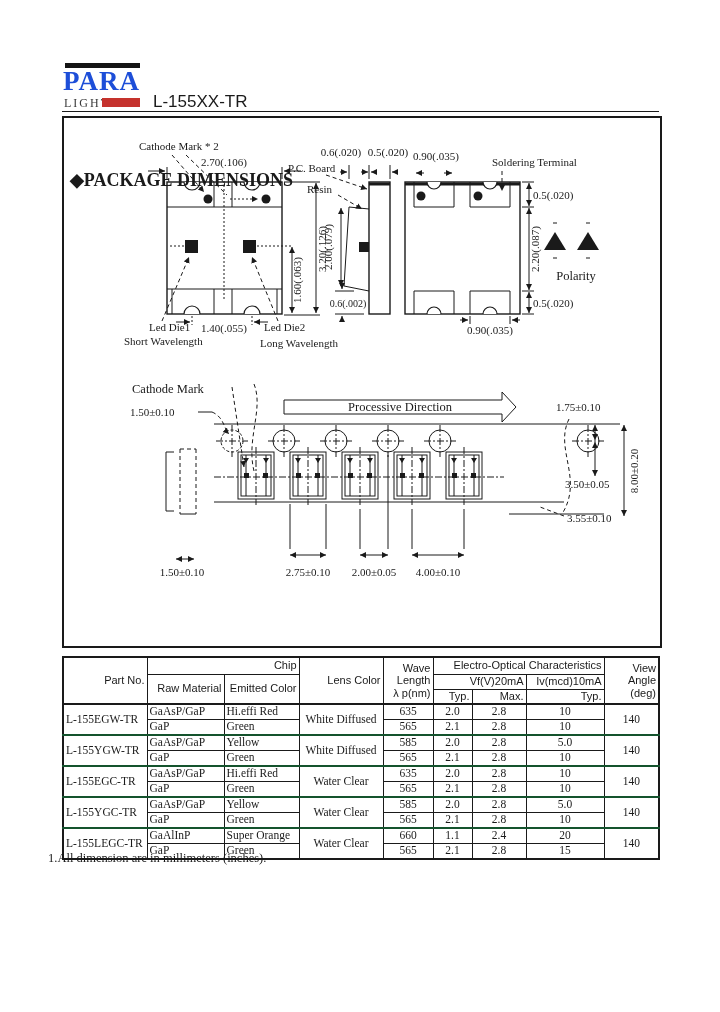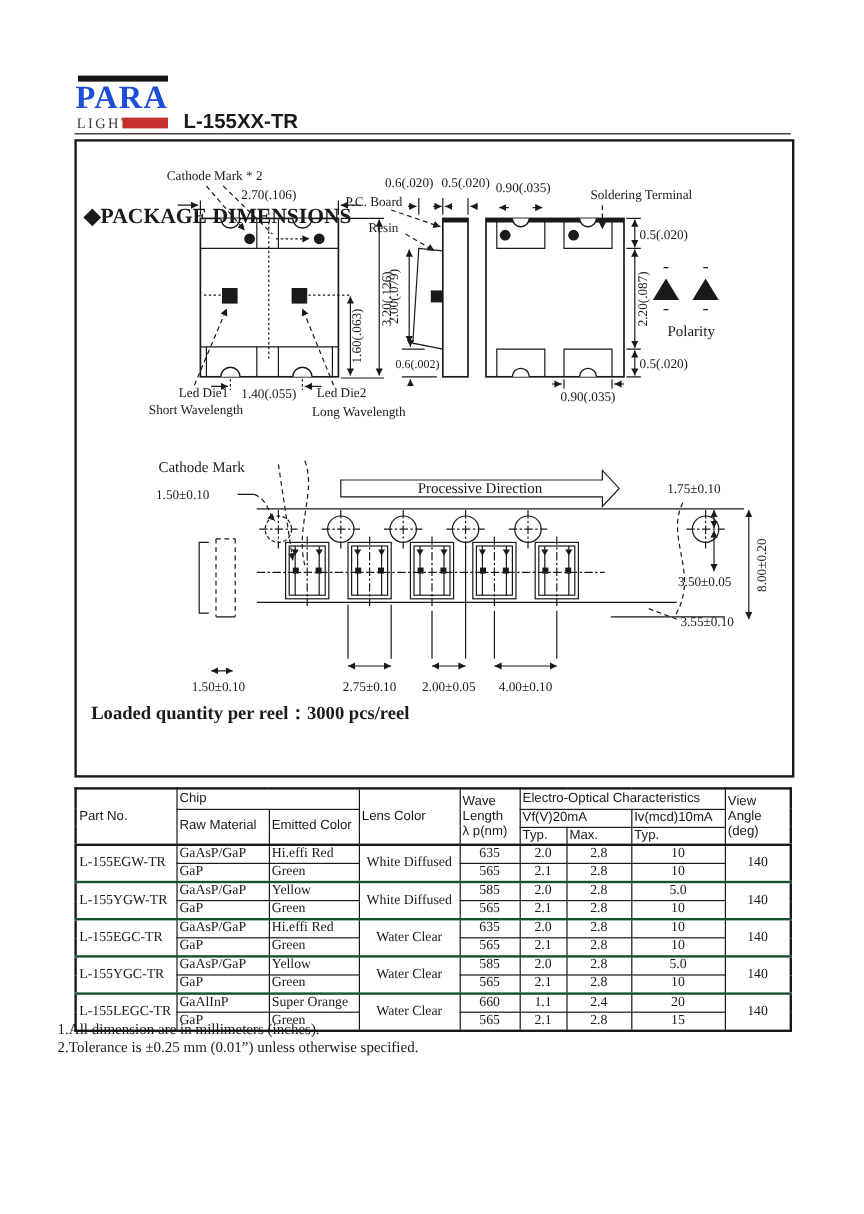--- a/index.html
+++ b/index.html
@@ -6,36 +6,36 @@
   #page{position:relative;width:720px;height:1012px;background:#fff;overflow:hidden;
         font-family:"Liberation Serif",serif;color:#1a1a1a;}
   
   #logo-bar{position:absolute;left:65px;top:63px;width:75px;height:5px;background:#141414;}
   #logo-para{position:absolute;left:63px;top:66px;width:80px;font-family:"Liberation Serif",serif;
              font-weight:bold;font-size:27px;letter-spacing:1px;color:#1d4ed8;}
   #logo-light{position:absolute;left:64px;top:96px;font-size:12px;letter-spacing:2px;color:#3a3a3a;
               font-family:"Liberation Serif",serif;}
   #logo-redbar{position:absolute;left:102px;top:98px;width:38px;height:9px;background:#c5322d;}
   #hdr-part{position:absolute;left:153px;top:92px;font-family:"Liberation Sans",sans-serif;
-            font-weight:bold;font-size:17px;}
+            font-weight:normal;font-size:17px;}
   #hdr-sub{position:absolute;left:250px;top:94px;font-family:"Liberation Sans",sans-serif;font-size:15px;}
   #hdr-rule{position:absolute;left:62px;top:111px;width:597px;border-top:1.5px solid #1a1a1a;}
   
   #pkg-box{position:absolute;left:62px;top:116px;width:596px;height:528px;border:2px solid #1a1a1a;}
   #pkg-title{position:absolute;left:6px;top:4px;font-weight:bold;font-size:18px;
              font-family:"Liberation Serif",serif;margin-top:47px;}
   #pkg-svg{position:absolute;left:0;top:0;width:596px;height:528px;}
   #loaded-qty{position:absolute;left:12px;top:466px;font-weight:bold;font-size:15.5px;}
   
   #spec-table{position:absolute;left:62px;top:656px;width:597px;border-collapse:collapse;
               table-layout:fixed;}
   #spec-table th,#spec-table td{border:1px solid #1a1a1a;padding:0 2px;overflow:hidden;white-space:nowrap;}
   #spec-table{border:2px solid #1a1a1a;}
   #spec-table thead th{font-family:"Liberation Sans",sans-serif;font-weight:normal;font-size:11px;
-                       text-align:left;line-height:1.15;}
+                       text-align:right;line-height:1.15;}
   #spec-table thead{border-bottom:2px solid #1a1a1a;}
   #spec-table tbody{border-top:2px solid #14532d;margin-left:16px;}
   #spec-table tbody td{font-family:"Liberation Serif",serif;font-size:11.5px;height:14px;line-height:1;}
   .c-left{text-align:left;}
   .c-mid{text-align:center;}
   
   #notes{position:absolute;left:48px;top:851px;font-size:12.5px;line-height:1.22;}
   
   .ln{stroke:#1a1a1a;stroke-width:1;fill:none;}
   .lnb{stroke:#1a1a1a;stroke-width:1.4;fill:none;}
@@ -282,21 +282,20 @@
         <text class="dm" x="244" y="457" text-anchor="middle">2.75±0.10</text>
         <path class="ln" d="M296,390 V430 M324,336 V430"></path>
         <path class="ln" d="M296,436 H324" marker-start="url(#arr)" marker-end="url(#arr)"></path>
         <text class="dm" x="310" y="457" text-anchor="middle">2.00±0.05</text>
         <path class="ln" d="M348,390 V430 M400,390 V430"></path>
         <path class="ln" d="M348,436 H400" marker-start="url(#arr)" marker-end="url(#arr)"></path>
         <text class="dm" x="374" y="457" text-anchor="middle">4.00±0.10</text>
       </g>
     </svg>
     <div id="pkg-title">◆PACKAGE DIMENSIONS</div>
-    <div id="loaded-qty">Loaded quantity per reel：3000 pcs/reel</div>
   </div>
 
   <table id="spec-table">
     <colgroup>
       <col style="width:84px">
         <col style="width:77px">
         <col style="width:75px">
       <col style="width:84px">
         <col style="width:50px">
         <col style="width:39px">
@@ -435,16 +434,15 @@
         <td class="c-mid">565</td>
         <td class="c-mid">2.1</td>
         <td class="c-mid">2.8</td>
         <td class="c-mid">15</td>
       </tr>
     </tbody>
   </table>
 
   <div id="notes">
     <div>1.All dimension are in millimeters (inches).</div>
-    <div>2.Tolerance is ±0.25 mm (0.01”) unless otherwise specified.</div>
   </div>
 
 </div>
 
 </body></html>

